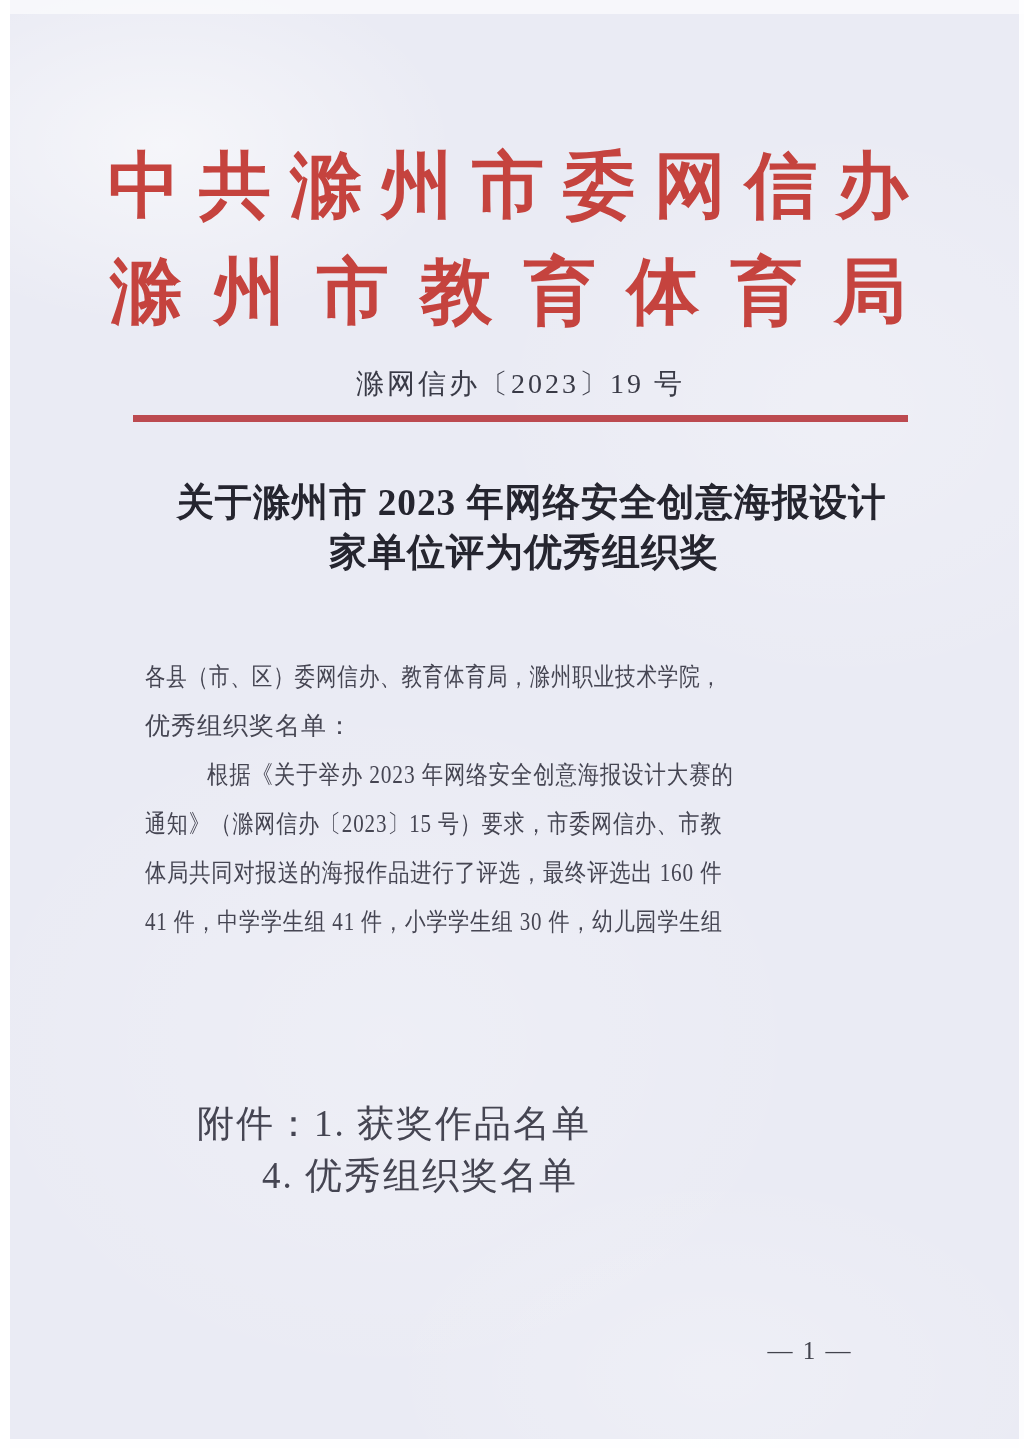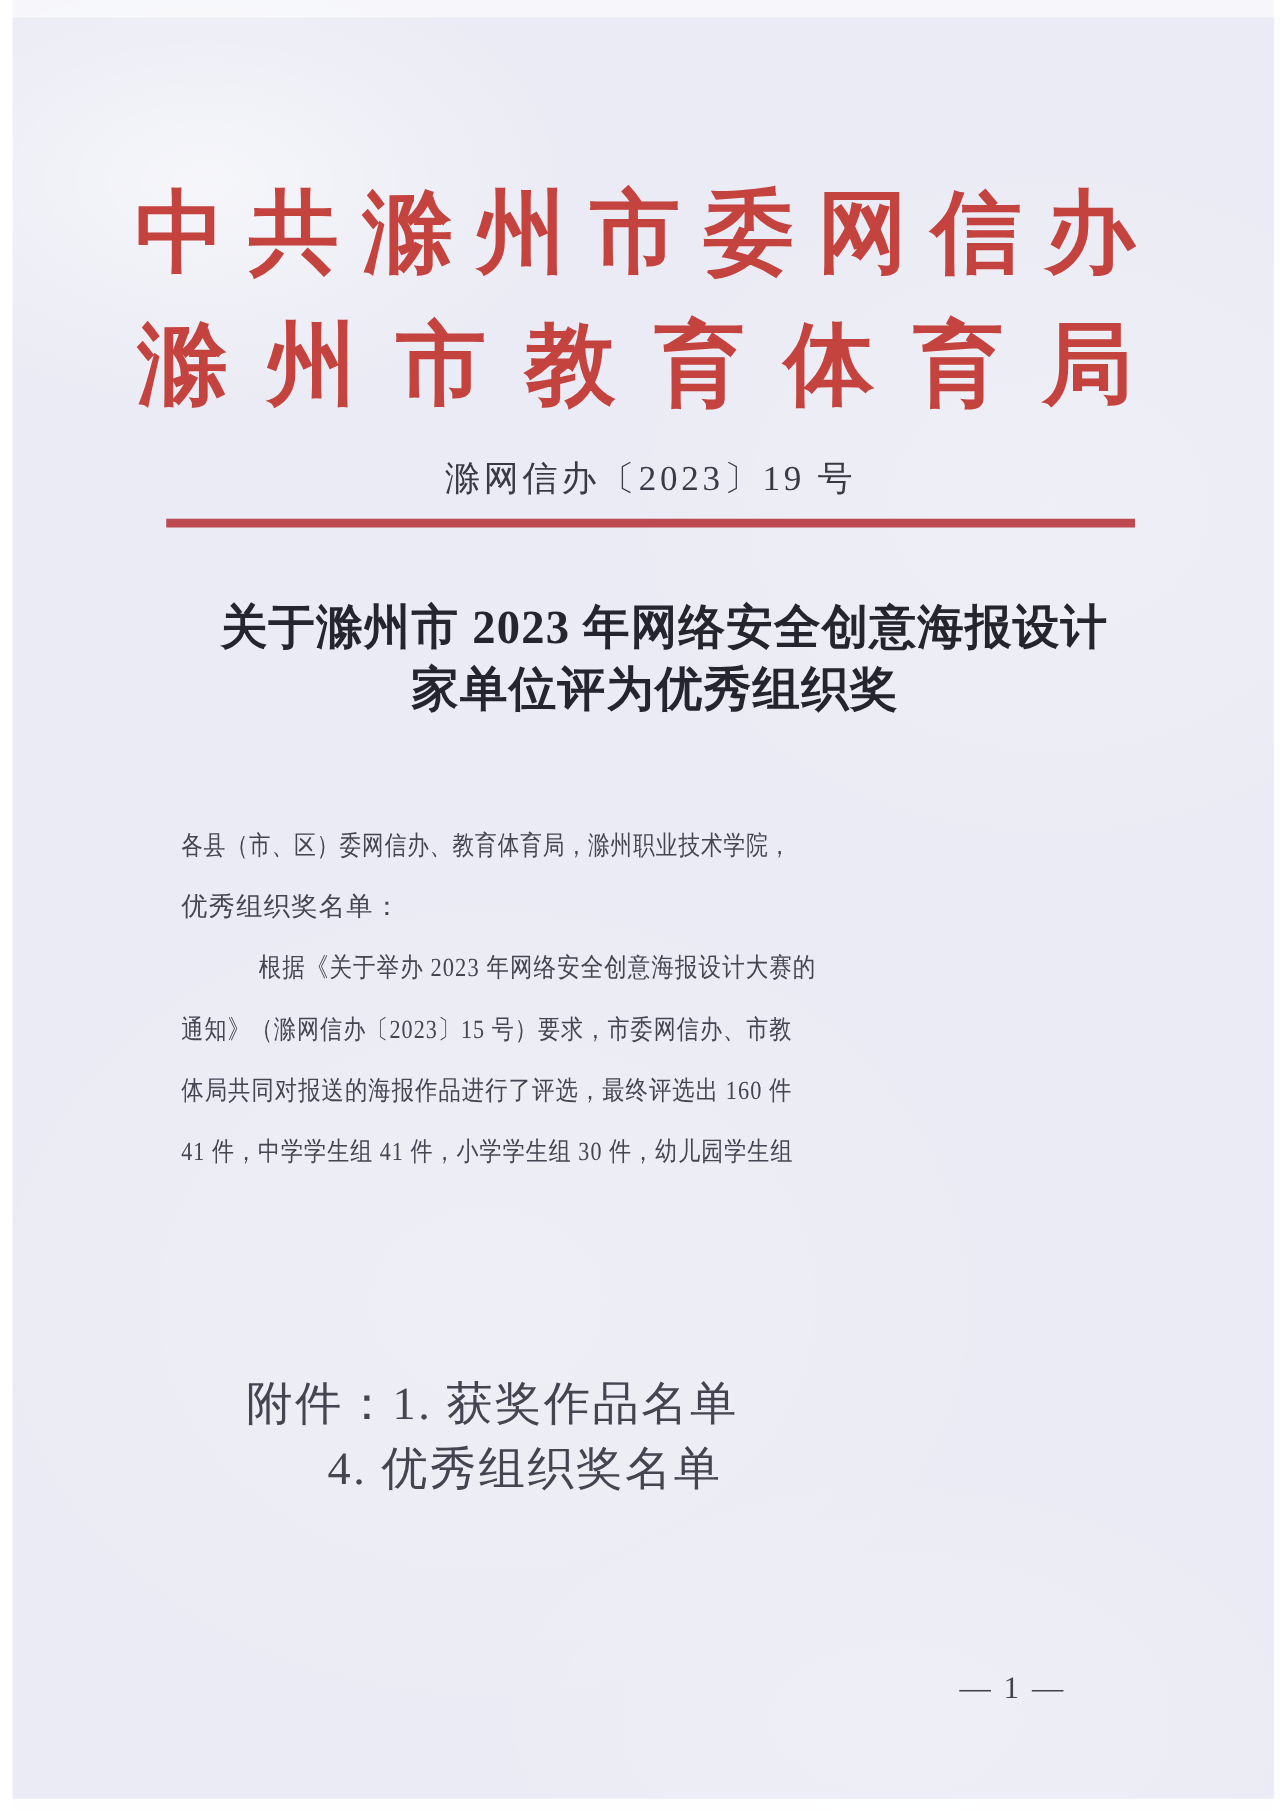--- a/index.html
+++ b/index.html
@@ -72,21 +72,21 @@
     color: #25252f;
     margin-left: 12px;
   }
   .title-line-1 { top: 477px; }
   .title-line-2 { top: 527px; }
 
   
   .body-block {
     position: absolute;
     left: 145px; top: 652px; width: 710px;
-    font-size: 21px;
+    font-size: 25px;
     color: #454552;
   }
   .b-line {
     height: 49px;
     line-height: 49px;
     white-space: nowrap;
     letter-spacing: 1px;
   }
   .b-line.indent { padding-left: 62px; text-decoration: underline; }
   .b-line.narrow { width: 612px; }

